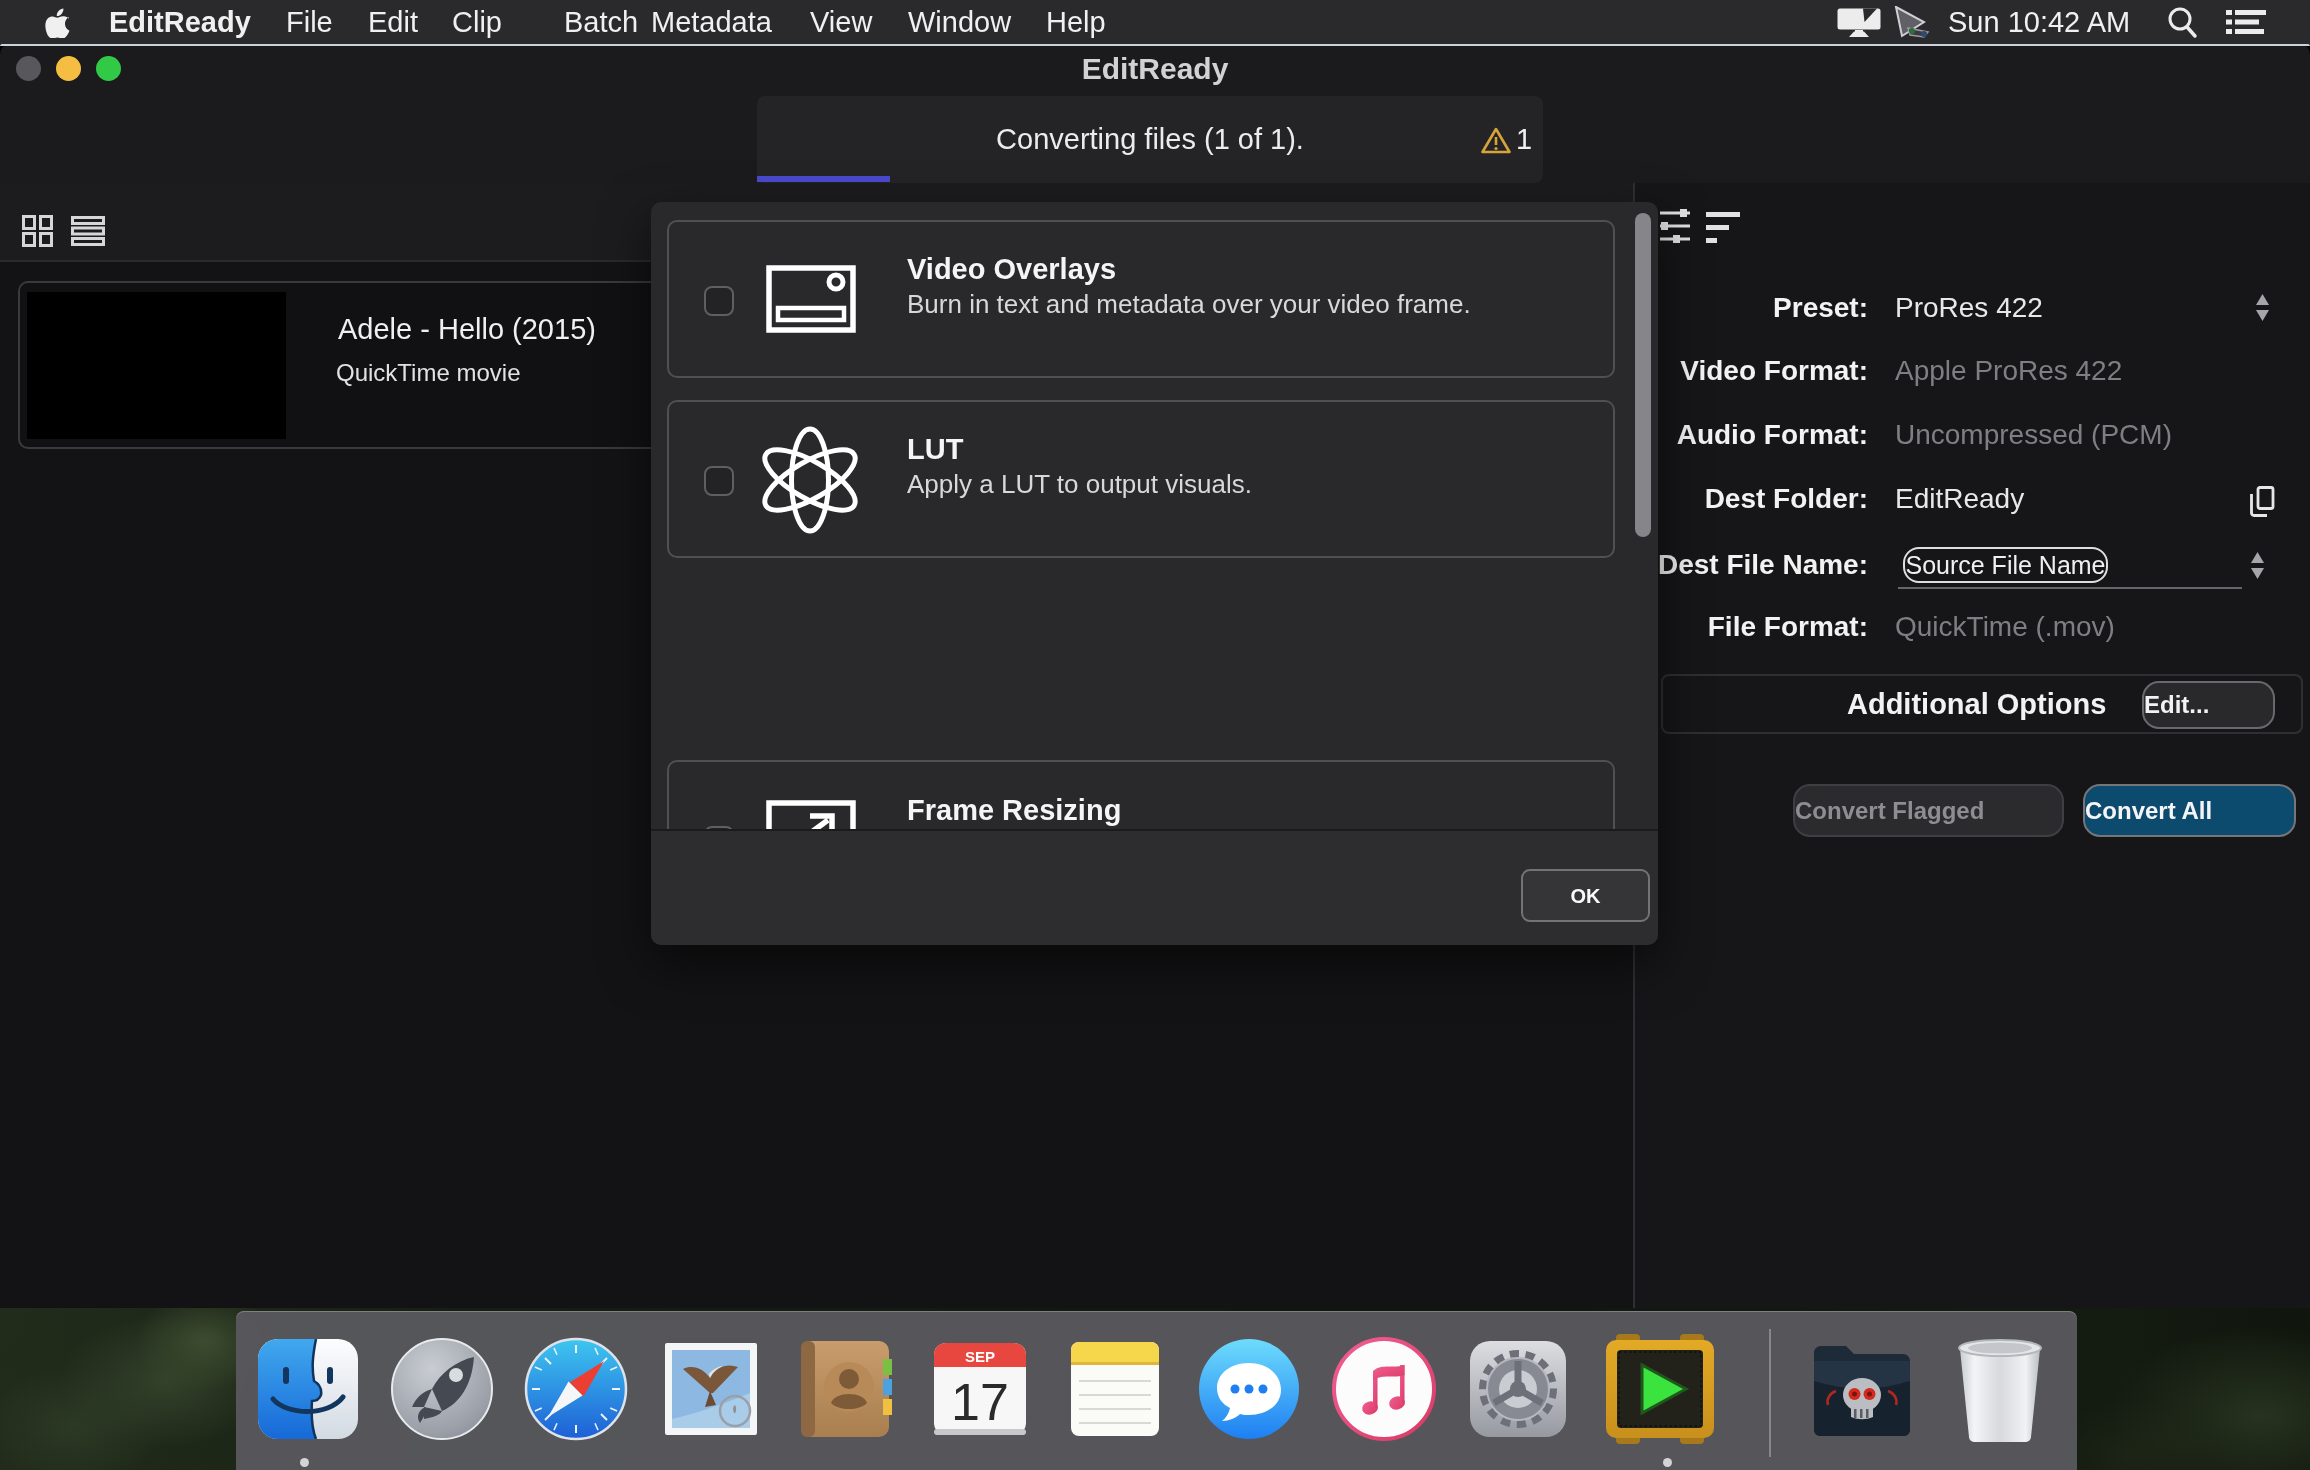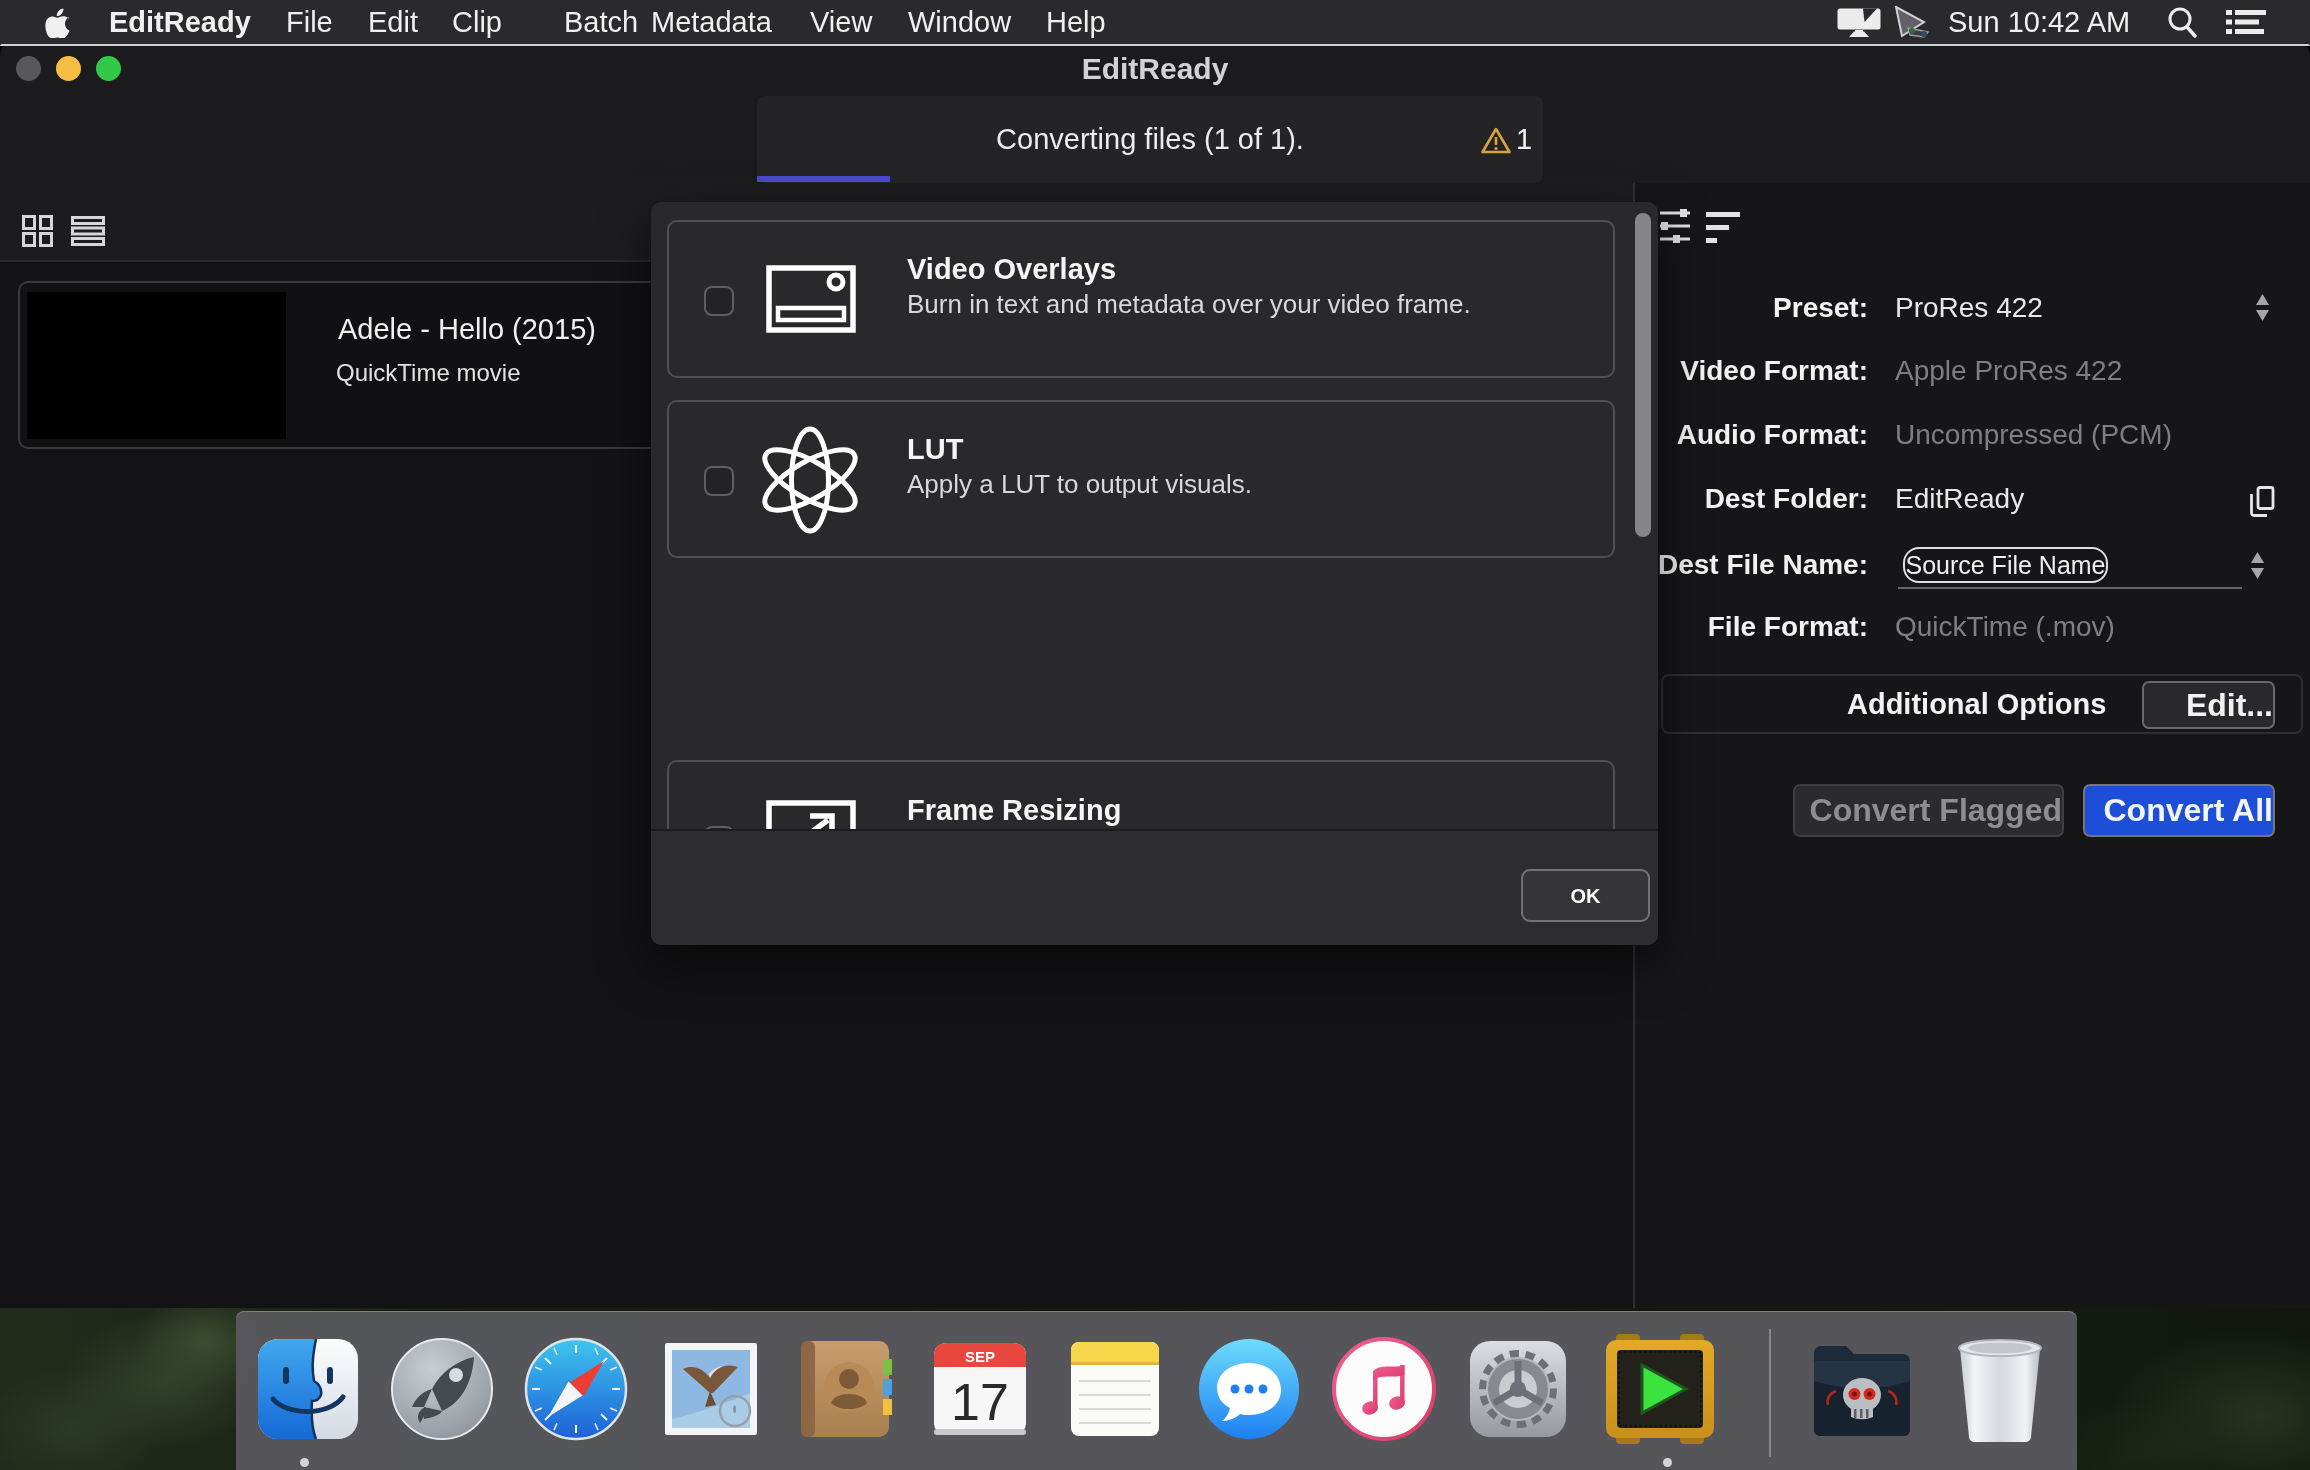--- a/index.html
+++ b/index.html
@@ -63,21 +63,21 @@
   .ot  { position:absolute; left:238px; font-size:29px; font-weight:bold; color:#f5f5f5; white-space:nowrap; }
   .od  { position:absolute; left:238px; font-size:26px; color:#d8d8da; white-space:nowrap; }
   #popfoot { position:absolute; left:0; bottom:0; width:1007px; height:116px; background:#2d2d2f;
              border-top:2px solid #1b1b1c; border-radius:0 0 10px 10px; }
   #okbtn { position:absolute; left:870px; top:38px; width:129px; height:53px; background:#353538;
            border:2px solid #737376; border-radius:9px; color:#fafafa; font-size:20px; font-weight:bold;
            text-align:center; line-height:50px; }
   #sbar { position:absolute; left:984px; top:11px; width:16px; height:324px; background:#85858a; border-radius:8px; }
 
   
-  .btn { position:absolute; border-radius:7px; font-size:32px; font-weight:bold; text-align:right; }
+  .btn { position:absolute; border-radius:17px; font-size:24px; font-weight:bold; text-align:left; }
   #grpbox { position:absolute; left:26px; top:491px; width:642px; height:60px; border:2px solid #2f2f32; border-radius:8px; }
 
   
   #dock { left:236px; top:1311px; width:1841px; height:159px; background:rgba(88,88,93,0.97); border-radius:8px 8px 0 0; box-shadow:inset 0 1px 0 rgba(255,255,255,0.25); }
   .di { position:absolute; top:26px; width:104px; height:104px; }
 </style>
 </head>
 <body>
   <div id="wall" class="abs"></div>
 
@@ -215,21 +215,21 @@
       </svg>
 
       <div class="lab" style="top:428px;">File Format:</div>
       <div class="val dim" style="top:428px;">QuickTime (.mov)</div>
 
       <div id="grpbox"></div>
       <div class="abs" style="left:212px;top:505px;font-size:29px;font-weight:bold;color:#f2f2f2;">Additional Options</div>
       <div class="btn" style="left:507px;top:498px;width:133px;height:48px;background:#29292c;border:2px solid #69696d;color:#f2f2f2;line-height:44px;">Edit...</div>
 
       <div class="btn" style="left:158px;top:601px;width:271px;height:53px;background:#2b2b2e;border:2px solid #3f3f43;color:#8e8e92;line-height:49px;">Convert Flagged</div>
-      <div class="btn" style="left:448px;top:601px;width:192px;height:53px;background:#1d4ed8;border:2px solid #76767a;color:#f5f5f7;line-height:49px;">Convert All</div>
+      <div class="btn" style="left:448px;top:601px;width:213px;height:53px;background:#0c4a6e;border:2px solid #76767a;color:#f5f5f7;line-height:49px;">Convert All</div>
     </div>
 
     <div id="pop" class="abs">
       <div class="opt" style="top:18px;">
         <div class="cb"></div>
         <svg class="abs" style="left:97px;top:43px;" width="90" height="68" viewBox="0 0 90 68">
           <rect x="3" y="3" width="84" height="62" fill="none" stroke="#fff" stroke-width="5.5"></rect>
           <circle cx="70" cy="17" r="7" fill="none" stroke="#fff" stroke-width="5"></circle>
           <rect x="12" y="43" width="66" height="12" fill="none" stroke="#fff" stroke-width="4.5"></rect>
         </svg>

